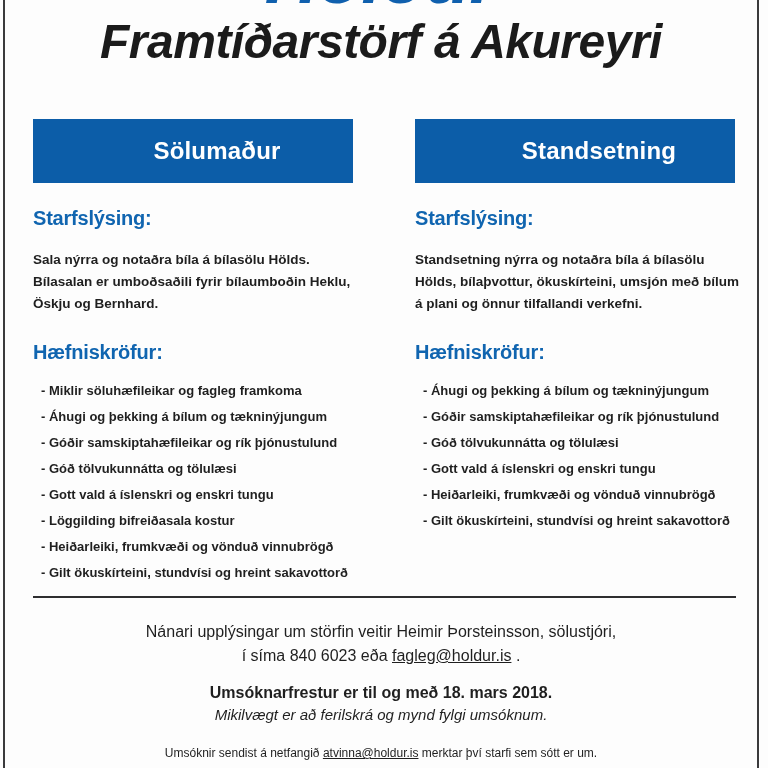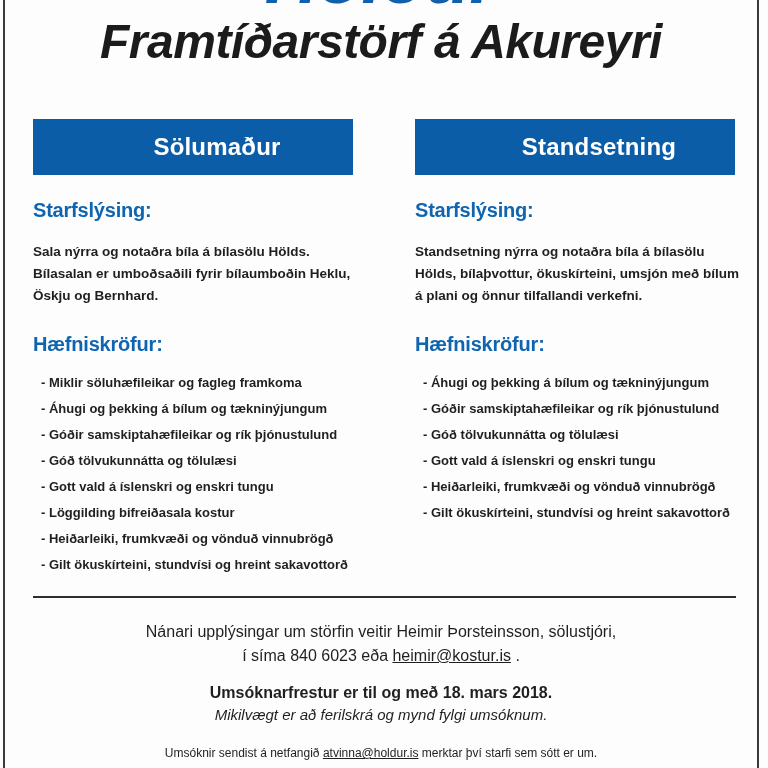--- a/index.html
+++ b/index.html
@@ -83,21 +83,21 @@
   }
   .col {
     position: absolute;
     top: 0;
     width: 320px;
   }
   .col.left  { left: 28px; }
   .col.right { left: 410px; }
 
   .job-bar {
-    height: 56px;
+    height: 64px;
     background: #0C5DA8;
     display: flex;
     align-items: center;
     justify-content: center;
     padding-left: 48px;
   }
   .job-bar .job-title {
     color: #ffffff;
     font-size: 24px;
     font-weight: bold;
@@ -259,21 +259,21 @@
         </ul>
       </div>
 
     </div>
 
     <div class="divider"></div>
 
     <div class="footer">
       <div class="f-contact">
         <div class="f-line">Nánari upplýsingar um störfin veitir Heimir Þorsteinsson, sölustjóri,</div>
-        <div class="f-line"><span>í síma 840 6023 eða </span><a class="maillink" href="#">heimir@kostur.is</a><span> .</span></div>
+        <div class="f-line"><span>í síma 840 6023 eða </span><a class="maillink" href="#">fagleg@holdur.is</a><span> .</span></div>
       </div>
 
       <div class="f-deadline f-line">Umsóknarfrestur er til og með 18. mars 2018.</div>
       <div class="f-note f-line">Mikilvægt er að ferilskrá og mynd fylgi umsóknum.</div>
 
       <div class="f-apply f-line"><span>Umsóknir sendist á netfangið </span><a class="maillink" href="#">atvinna@holdur.is</a><span> merktar því starfi sem sótt er um.</span></div>
     </div>
 
   </div>
 </div>

